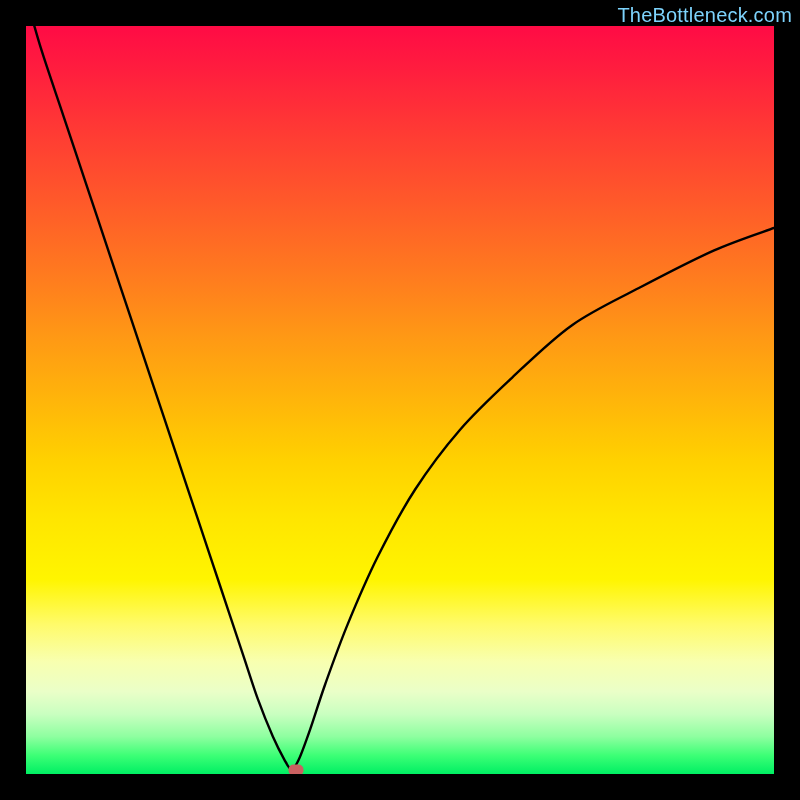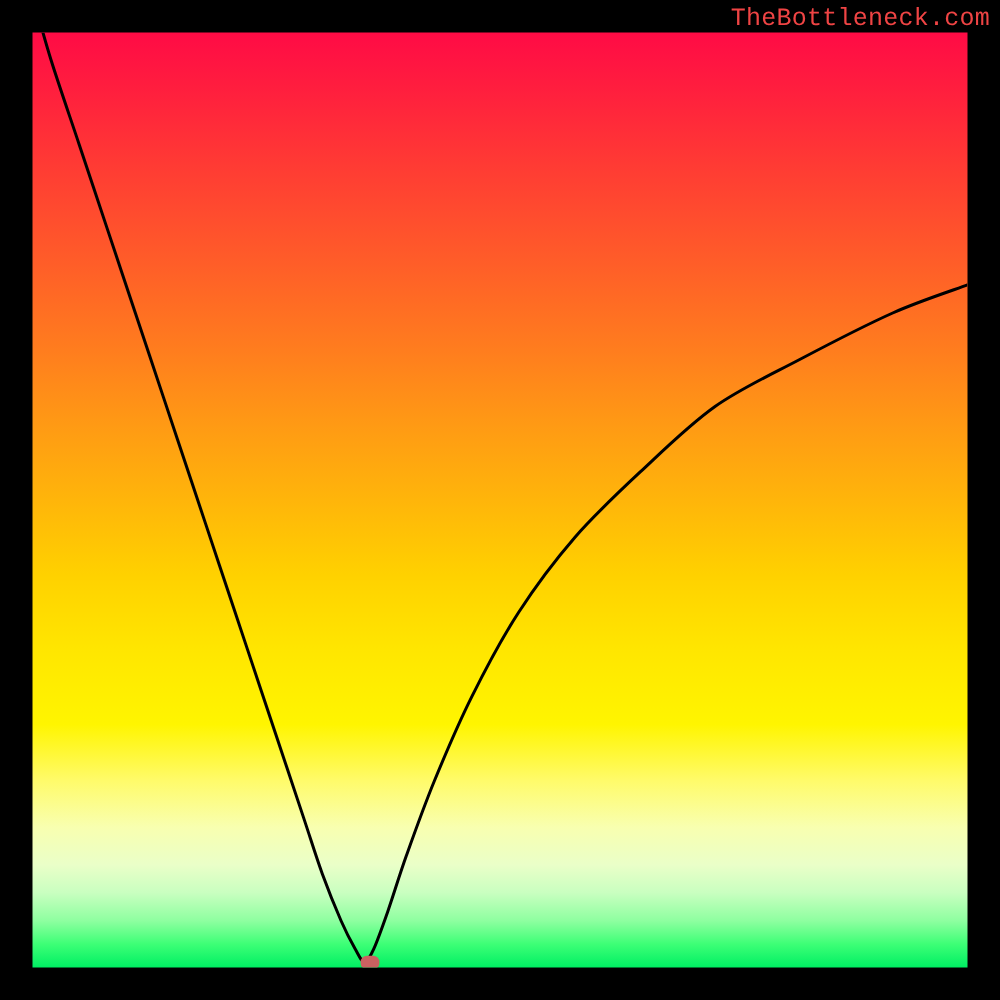--- a/index.html
+++ b/index.html
@@ -37,25 +37,25 @@
       #3dff76 97.5%,
       #00ef63 100%
     );
     overflow: hidden;
   }
 
   .watermark {
     position: absolute;
     top: 4px;
     right: 8px;
-    color: #ef4444;
+    color: #7dd3fc;
     font-size: 20px;
     font-weight: 500;
     letter-spacing: 0.2px;
-    font-family: Liberation Mono, monospace;
+    font-family: Liberation Sans, sans-serif;
   }
 
   .curve {
     position: absolute;
     left: 0; top: 0;
     width: 748px;
     height: 748px;
     pointer-events: none;
   }
 

